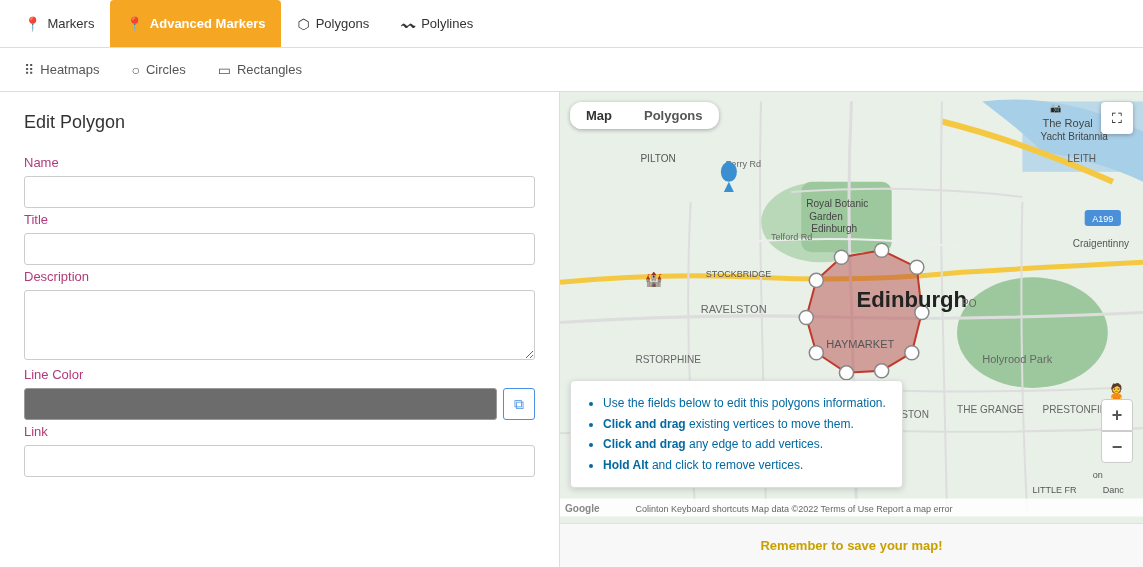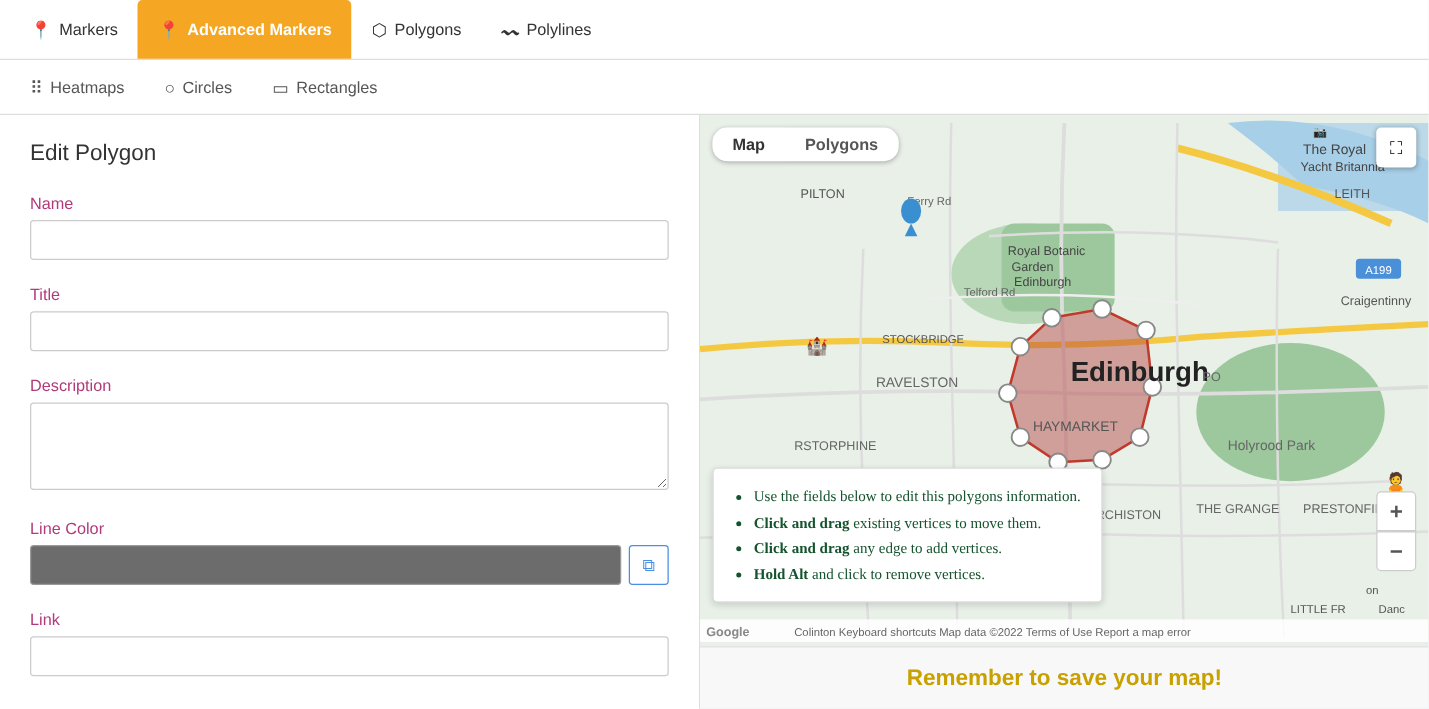--- a/index.html
+++ b/index.html
@@ -70,21 +70,21 @@
     }
 
     .section-title {
       font-size: 18px;
       font-weight: normal;
       color: #333;
       margin-bottom: 18px;
     }
 
     .field-group {
-      margin-bottom: 16px;
+      margin-bottom: 0;
     }
 
     .field-label {
       font-size: 13px;
       color: #b03a7a;
       margin-bottom: 6px;
       display: block;
     }
 
     .text-input {
@@ -271,31 +271,30 @@
       line-height: 1.7;
       max-width: 340px;
       box-shadow: 0 2px 6px rgba(0,0,0,0.15);
       z-index: 10;
     }
     .map-info-popup ul {
       list-style: disc;
       padding-left: 16px;
     }
     .map-info-popup li {
-      color: #14532d;
-      font-family: Liberation Serif, serif;
+      color: #0369a1;
     }
 
     
     .map-footer {
       background: #f8f8f8;
       border-top: 1px solid #e0e0e0;
       padding: 14px 16px;
       text-align: center;
-      font-size: 18px;
+      font-size: 13px;
       font-weight: bold;
       color: #c8a000;
     }
 
     
     .tab-icon {
       font-size: 14px;
     }
   </style>
 </head>

